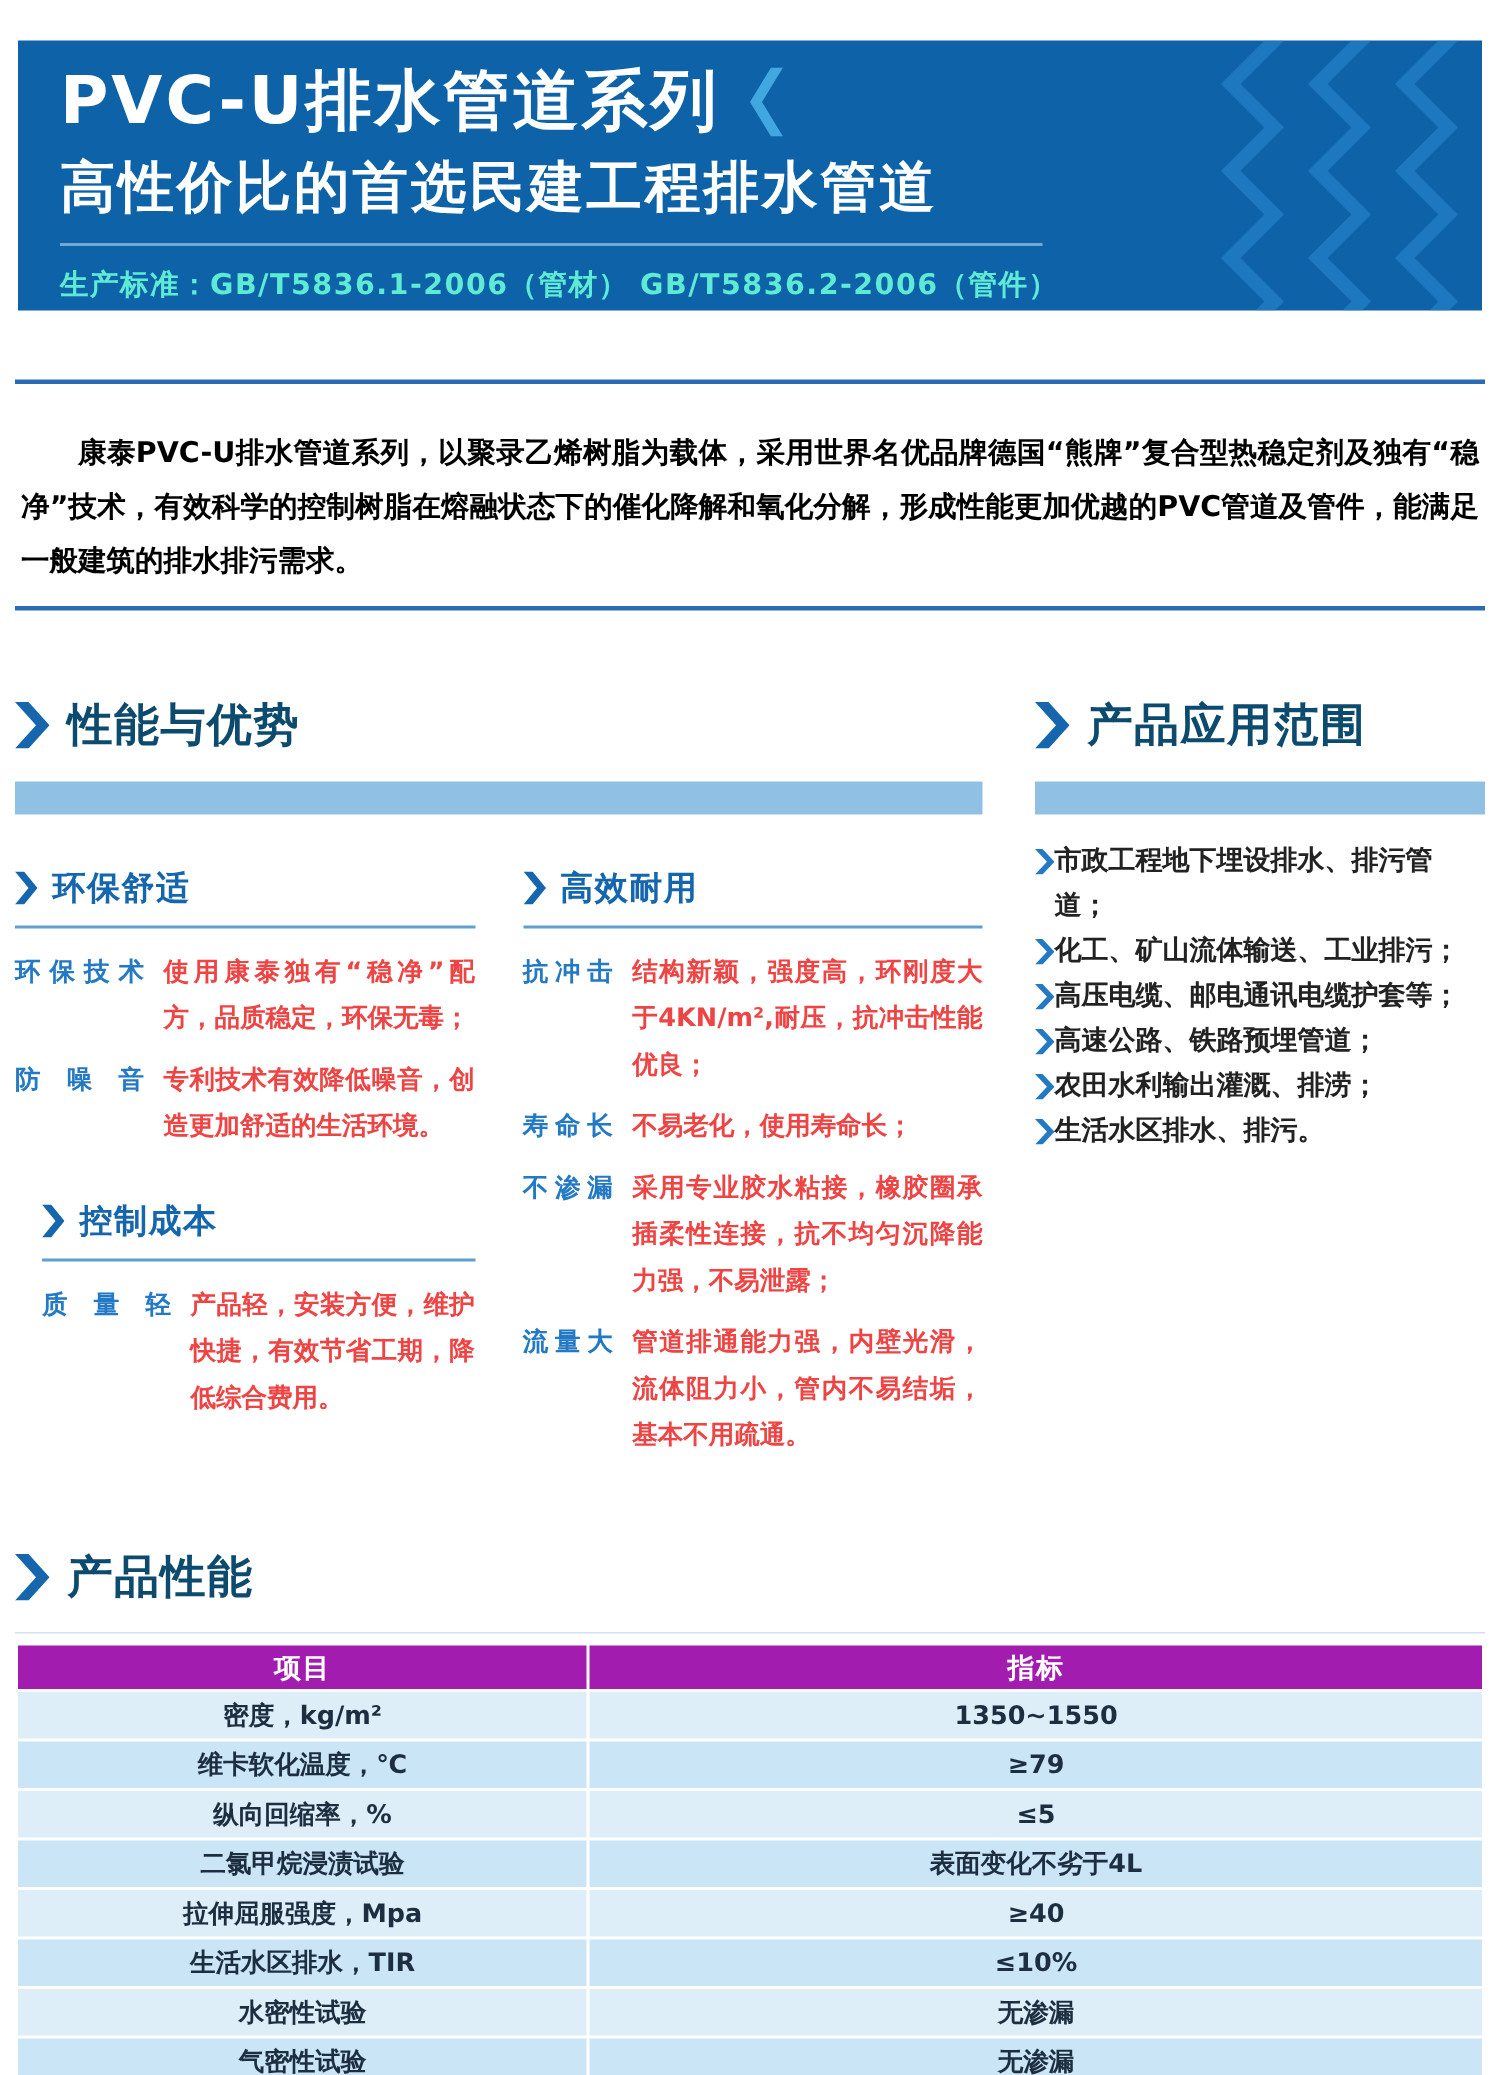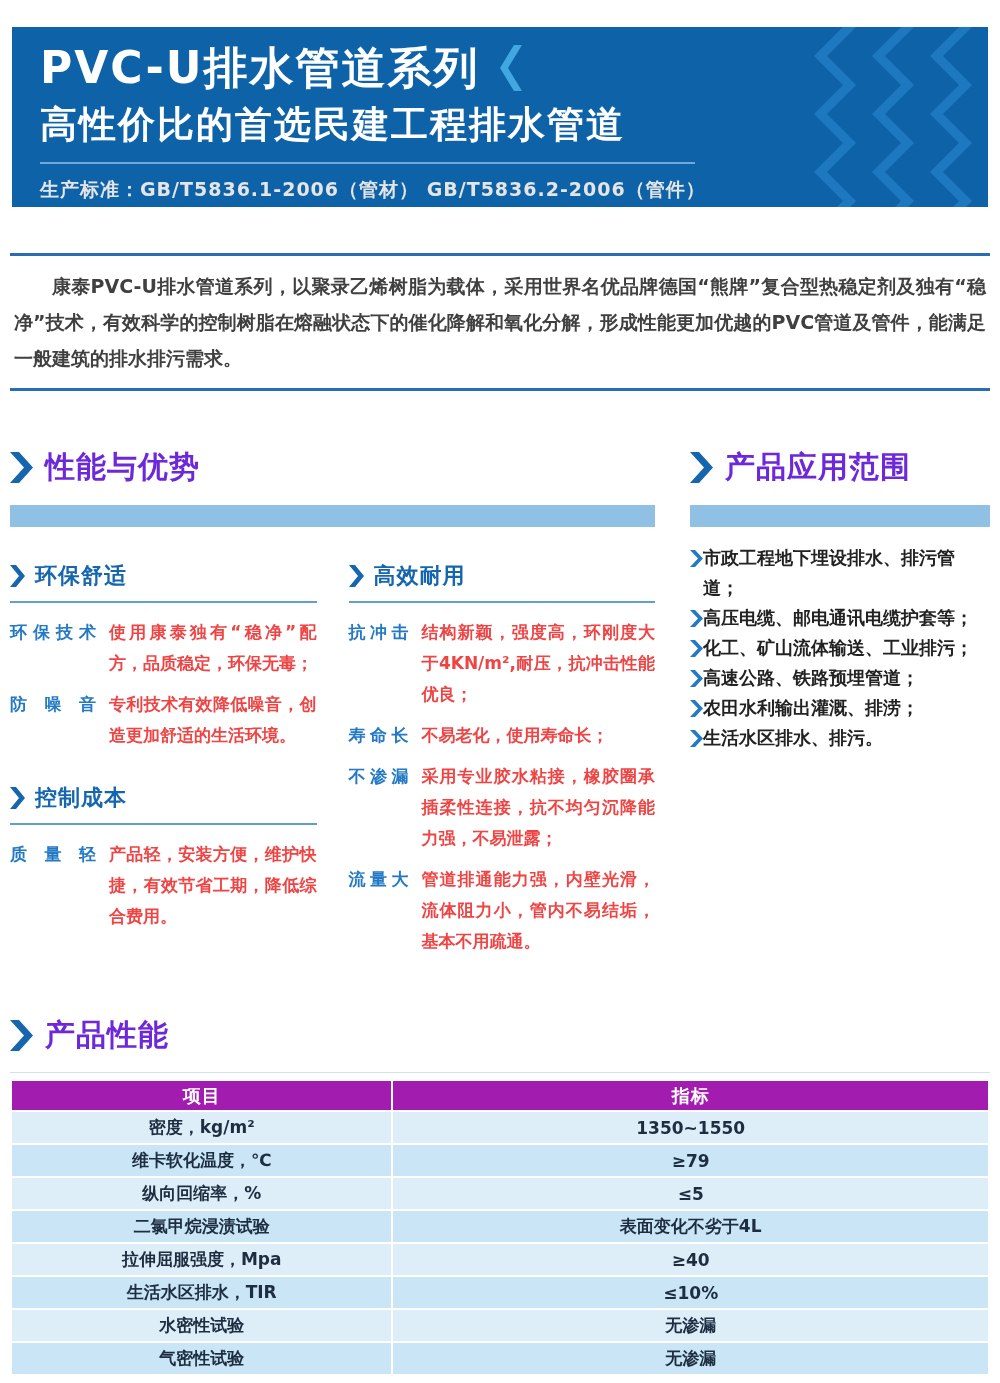--- a/index.html
+++ b/index.html
@@ -7,40 +7,40 @@
   .page { width:1000px; min-height:1383px; margin:0 auto; background:#fff; overflow:hidden; }
 
   
   .banner { position:relative; margin:27px 12px 0; height:180px; background:#0E63A8; overflow:hidden; }
   .banner-pattern { position:absolute; right:0; top:0; height:100%; }
   .banner-content { position:relative; padding:16px 28px 0; z-index:2; }
   .banner-title-row { display:flex; align-items:center; gap:16px; }
   .banner-title { color:#ffffff; font-size:44px; font-weight:bold; letter-spacing:2px; line-height:1.15; }
   .banner-subtitle { color:#ffffff; font-size:37px; font-weight:bold; letter-spacing:2px; margin-top:6px; }
   .banner-divider { width:655px; height:2px; background:#6FA9D4; margin-top:12px; }
-  .banner-standard { color:#e5e5e5; font-size:19px; font-weight:bold; margin-top:13px; letter-spacing:1px; }
+  .banner-standard { color:#5eead4; font-size:19px; font-weight:bold; margin-top:13px; letter-spacing:1px; }
 
   
   .intro { margin:46px 10px 0; border-top:3px solid #2A6CB4; border-bottom:3px solid #2A6CB4; padding:12px 4px; }
-  .intro p { color:#404040; font-size:19px; font-weight:600; line-height:36px; text-indent:2em; text-align:justify; }
+  .intro p { color:#000000; font-size:19px; font-weight:600; line-height:36px; text-indent:2em; text-align:justify;margin-top:16px; }
 
   
   .section-head { display:flex; align-items:center; gap:12px; }
-  .section-title { color:#6d28d9; font-size:30px; font-weight:bold; letter-spacing:1px; }
+  .section-title { color:#0c4a6e; font-size:30px; font-weight:bold; letter-spacing:1px; }
   .highlight-bar { height:22px; background:#90C1E5; margin-top:17px; }
 
   
   .columns { display:flex; gap:35px; padding:0 10px; margin-top:56px; }
   .left-col { width:645px; flex:0 0 645px; }
   .right-col { width:300px; flex:0 0 300px; }
   .sub-columns { display:flex; gap:32px; margin-top:14px; }
   .sub-col { flex:1; min-width:0; }
 
   .subsection { margin-top:14px; }
-  .subsection + .subsection { margin-top:26px; }
+  .subsection + .subsection { margin-top:26px;margin-left:18px; }
   .subsection-head { display:flex; align-items:center; gap:10px; padding:6px 0 10px; border-bottom:2px solid #5FA0CE; margin-bottom:14px; }
   .subsection-title { color:#1566AD; font-size:22px; font-weight:bold; letter-spacing:1px; }
 
   .feature { display:flex; gap:13px; margin-bottom:10px; }
   .feature-label { flex:0 0 auto; color:#2379C3; font-size:17px; font-weight:bold; line-height:31px; text-align:justify; text-align-last:justify; }
   .label-w4 { width:86px; }
   .label-w3 { width:60px; }
   .feature-text { flex:1; color:#ef4444; font-size:17px; font-weight:600; line-height:31px; text-align:justify; }
 
   
@@ -180,27 +180,27 @@
         <li class="app-item">
           <svg class="chev bullet" width="13" height="17" viewBox="0 0 13 17">
             <polygon points="0,0 8,8.5 0,17 5,17 13,8.5 5,0" fill="#2379C3"></polygon>
             </svg>
           <span>市政工程地下埋设排水、排污管道；</span>
         </li>
         <li class="app-item">
           <svg class="chev bullet" width="13" height="17" viewBox="0 0 13 17">
             <polygon points="0,0 8,8.5 0,17 5,17 13,8.5 5,0" fill="#2379C3"></polygon>
             </svg>
+          <span>化工、矿山流体输送、工业排污；</span>
+        </li>
+        <li class="app-item">
+          <svg class="chev bullet" width="13" height="17" viewBox="0 0 13 17">
+            <polygon points="0,0 8,8.5 0,17 5,17 13,8.5 5,0" fill="#2379C3"></polygon>
+            </svg>
           <span>高压电缆、邮电通讯电缆护套等；</span>
-        </li>
-        <li class="app-item">
-          <svg class="chev bullet" width="13" height="17" viewBox="0 0 13 17">
-            <polygon points="0,0 8,8.5 0,17 5,17 13,8.5 5,0" fill="#2379C3"></polygon>
-            </svg>
-          <span>化工、矿山流体输送、工业排污；</span>
         </li>
         <li class="app-item">
           <svg class="chev bullet" width="13" height="17" viewBox="0 0 13 17">
             <polygon points="0,0 8,8.5 0,17 5,17 13,8.5 5,0" fill="#2379C3"></polygon>
             </svg>
           <span>高速公路、铁路预埋管道；</span>
         </li>
         <li class="app-item">
           <svg class="chev bullet" width="13" height="17" viewBox="0 0 13 17">
             <polygon points="0,0 8,8.5 0,17 5,17 13,8.5 5,0" fill="#2379C3"></polygon>

